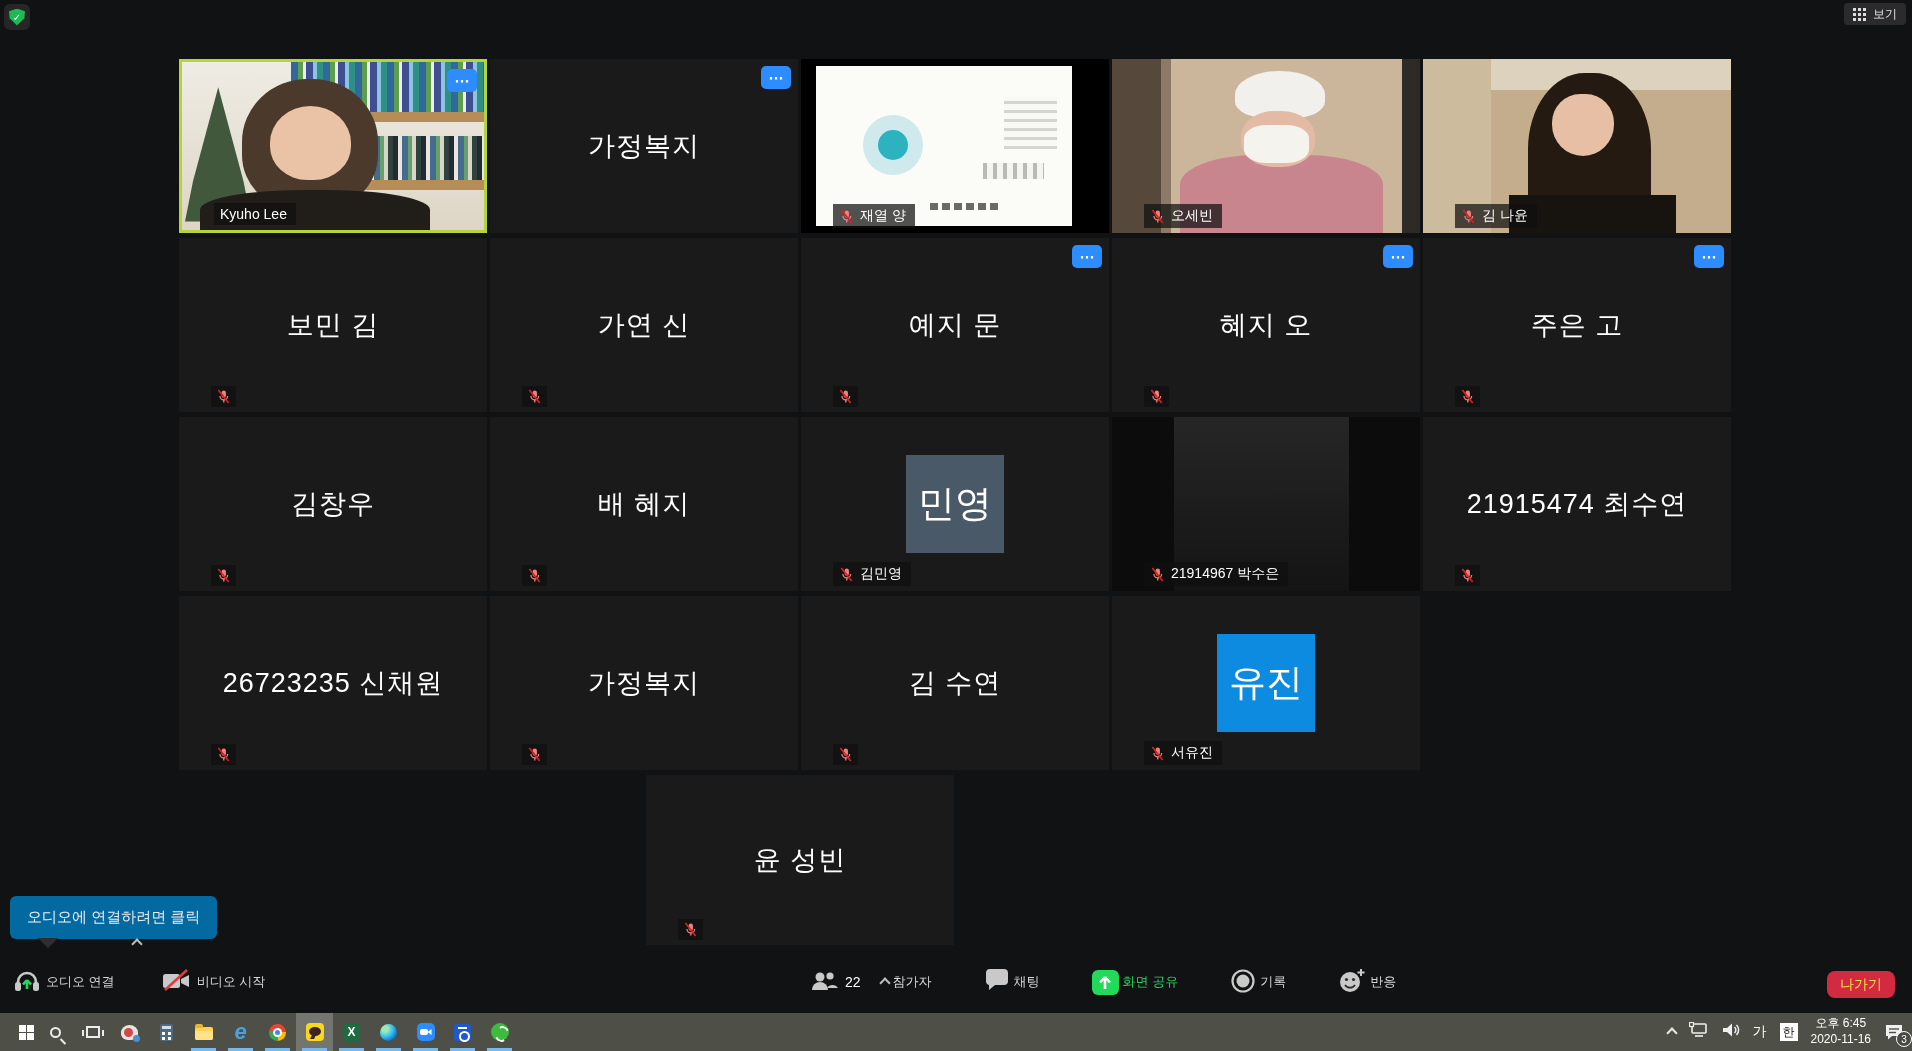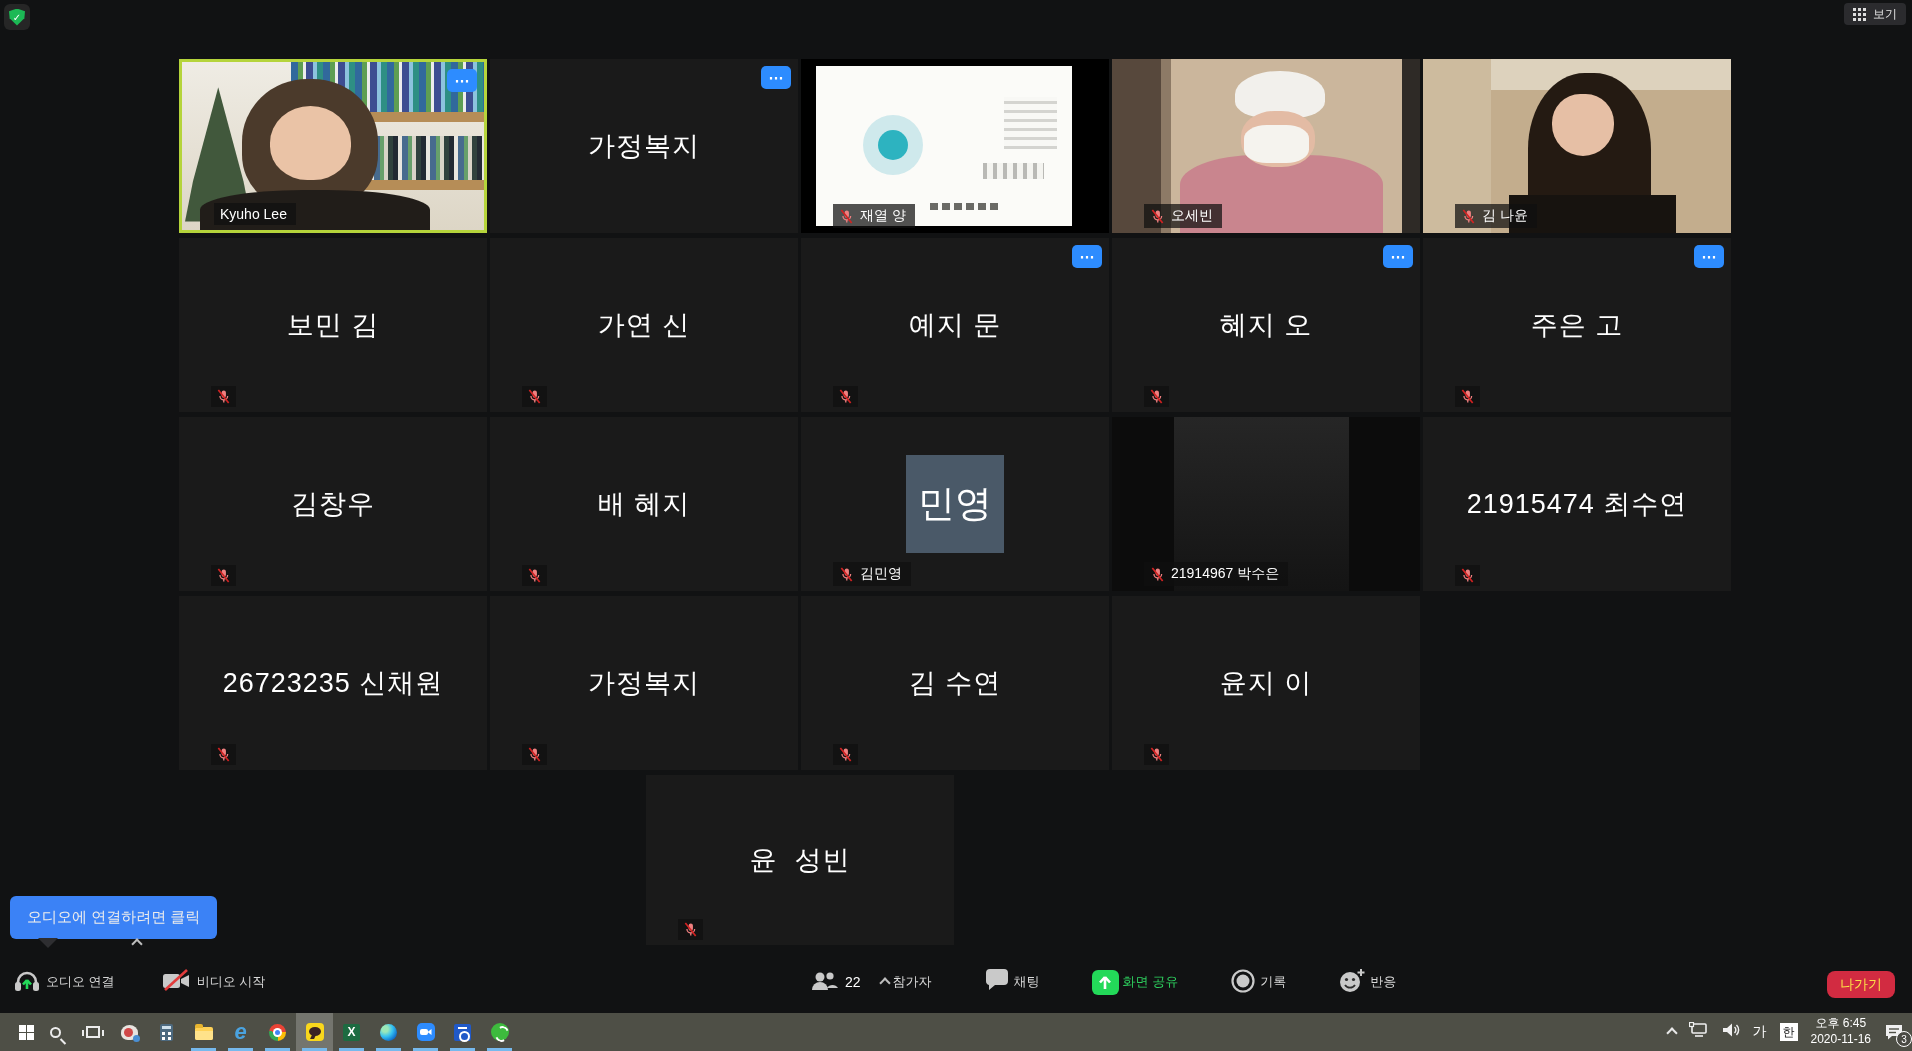--- a/index.html
+++ b/index.html
@@ -31,21 +31,21 @@
     content:""; position:absolute; left:0; top:0; width:3px; height:3px; background:#dedede;
     box-shadow:5px 0 #dedede,10px 0 #dedede,0 5px #dedede,5px 5px #dedede,10px 5px #dedede,0 10px #dedede,5px 10px #dedede,10px 10px #dedede;
   }
 
   
   #video-grid {
     position:absolute; left:179px; top:59px;
     display:grid; grid-template-columns:repeat(5,308px); grid-auto-rows:174px; gap:5px 3px;
   }
   #bottom-row { position:absolute; left:646px; top:775px; display:flex; gap:4px; }
-  #bottom-row .tile { width:308px; height:170px;font-family:Liberation Mono, monospace; }
+  #bottom-row .tile { width:308px; height:170px; }
   .tile { position:relative; background:#1a1a1a; overflow:hidden; cursor:pointer; }
   .tile.active { border:3px solid #b5d43b; }
   .center-name {
     position:absolute; inset:0; display:flex; align-items:center; justify-content:center;
     color:#fff; font-size:27px; font-weight:500; letter-spacing:1px; white-space:pre;
   }
   .avatar {
     position:absolute; left:50%; top:50%; transform:translate(-50%,-50%);
     width:98px; height:98px; display:flex; align-items:center; justify-content:center;
     color:#fff; font-size:37px; font-weight:500;
@@ -112,21 +112,21 @@
   .w-posterA { left:8%; top:2%; width:26%; height:16%; background:#8a4a3a; }
   .w-posterB { left:62%; top:0; width:20%; height:14%; background:#93583f; }
   .w-cap { left:34%; top:6%; width:33%; height:26%; background:#2f5ec4; border-radius:50% 50% 30% 30%; }
   .w-hair { left:28%; top:20%; width:44%; height:62%; background:#20160f; border-radius:40% 40% 30% 30%; }
   .w-face { left:38%; top:26%; width:24%; height:40%; background:#ecc7b2; border-radius:48%; }
   .w-arm { left:56%; top:42%; width:12%; height:42%; background:#e8c2ac; border-radius:40%; }
   .w-body { left:16%; bottom:0; width:70%; height:30%; background:#3a3e45; border-radius:30% 30% 0 0; }
 
   
   #tooltip {
-    position:absolute; left:10px; top:896px; background:#3b82f6; color:#ececec;
+    position:absolute; left:10px; top:896px; background:#0369a1; color:#ececec;
     font-size:15px; padding:12px 17px; border-radius:6px; white-space:nowrap;
   }
   #tooltip::after {
     content:""; position:absolute; left:28px; bottom:-9px;
     border:10px solid transparent; border-top-color:#2e2e31; border-bottom:none;
   }
 
   
   #toolbar { position:absolute; left:0; right:0; top:950px; height:63px; }
   .tb-btn {
@@ -502,30 +502,31 @@
             <svg width="15" height="15" viewBox="0 0 16 16">
               <rect x="6" y="1.5" width="4.6" height="8" rx="2.3" fill="#ef8080"></rect>
               <path d="M4.2 7.5a4.1 4.1 0 0 0 8.2 0" fill="none" stroke="#ef8080" stroke-width="1.4"></path>
               <line x1="8.3" y1="11.8" x2="8.3" y2="14.5" stroke="#ef8080" stroke-width="1.4"></line>
               <line x1="2.5" y1="1" x2="13.5" y2="15" stroke="#d22222" stroke-width="1.8"></line>
             </svg>
           </span>
         </div>
       </div>
       <div class="tile">
-        <div class="center-name">윤지 이</div>
-        <div class="name-tag mic-only">
-          <span class="mic">
-            <svg width="15" height="15" viewBox="0 0 16 16">
-              <rect x="6" y="1.5" width="4.6" height="8" rx="2.3" fill="#ef8080"></rect>
-              <path d="M4.2 7.5a4.1 4.1 0 0 0 8.2 0" fill="none" stroke="#ef8080" stroke-width="1.4"></path>
-              <line x1="8.3" y1="11.8" x2="8.3" y2="14.5" stroke="#ef8080" stroke-width="1.4"></line>
-              <line x1="2.5" y1="1" x2="13.5" y2="15" stroke="#d22222" stroke-width="1.8"></line>
-            </svg>
-          </span>
+        <div class="avatar" style="background: rgb(13, 139, 224);">유진</div>
+        <div class="name-tag">
+          <span class="mic">
+            <svg width="15" height="15" viewBox="0 0 16 16">
+              <rect x="6" y="1.5" width="4.6" height="8" rx="2.3" fill="#ef8080"></rect>
+              <path d="M4.2 7.5a4.1 4.1 0 0 0 8.2 0" fill="none" stroke="#ef8080" stroke-width="1.4"></path>
+              <line x1="8.3" y1="11.8" x2="8.3" y2="14.5" stroke="#ef8080" stroke-width="1.4"></line>
+              <line x1="2.5" y1="1" x2="13.5" y2="15" stroke="#d22222" stroke-width="1.8"></line>
+            </svg>
+          </span>
+          <span>서유진</span>
         </div>
       </div>
     </div>
   <div id="bottom-row">
       <div class="tile">
         <div class="center-name">윤 성빈</div>
         <div class="name-tag mic-only">
           <span class="mic">
             <svg width="15" height="15" viewBox="0 0 16 16">
               <rect x="6" y="1.5" width="4.6" height="8" rx="2.3" fill="#ef8080"></rect>

